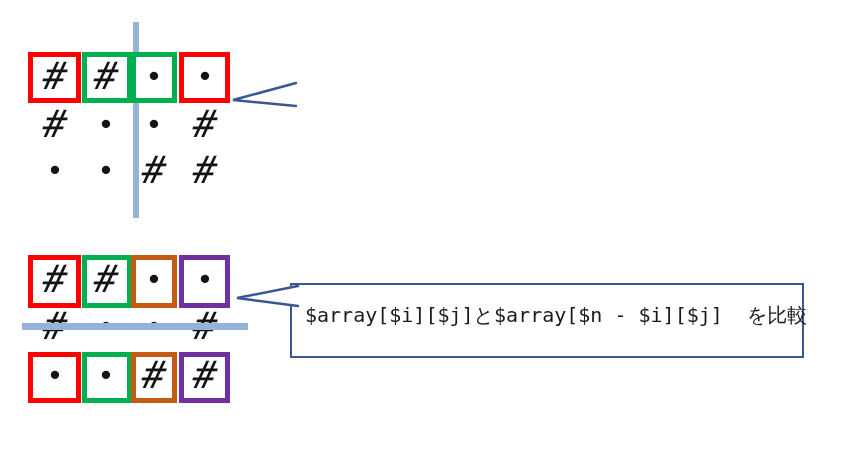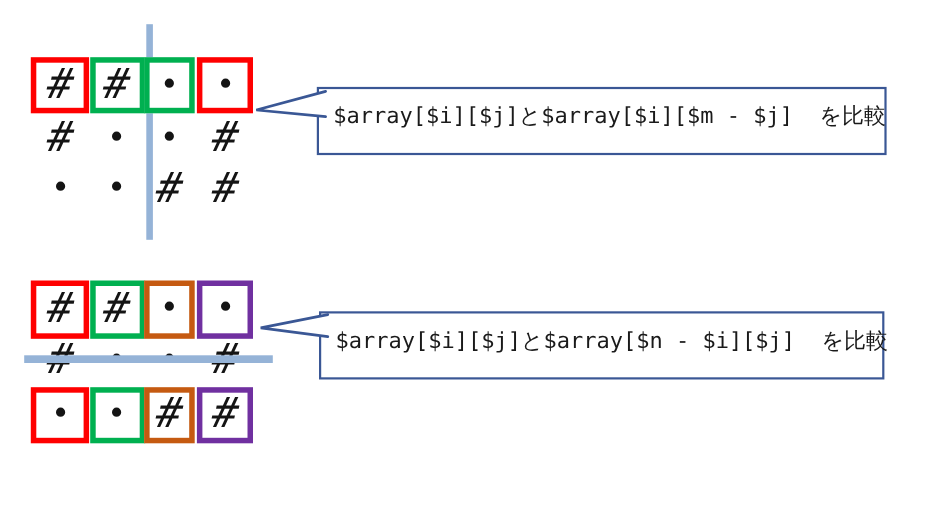--- a/index.html
+++ b/index.html
@@ -13,40 +13,37 @@
   .cellbox{position:absolute;border:5px solid #000;background:#fff;box-sizing:border-box;z-index:2;}
   
   .ch{position:absolute;z-index:3;color:#141414;font-size:38px;line-height:1;
       transform:translate(-50%,-54%) skewX(-12deg);font-family:"DejaVu Sans Mono",monospace;}
   .ch.dot{font-size:29px;transform:translate(-50%,-54%);}
   
   .callout{position:absolute;background:#fff;border:2.5px solid var(--callout_border);
            box-sizing:border-box;display:flex;align-items:center;z-index:2;
            padding:0 4px 10px 13px;}
   #co-top{left:288px;top:79px;width:518px;height:62px;}
-  #co-bottom{left:290px;top:283px;width:514px;height:62px;}
+  #co-bottom{left:290px;top:283px;width:514px;height:75px;}
   .ctext{font-family:"DejaVu Sans Mono",monospace;font-size:20px;color:#1a1a1a;white-space:pre;}
   
   .tail{position:absolute;z-index:3;overflow:visible;}
   #tail-top{left:230px;top:79px;}
   #tail-bottom{left:234px;top:282px;}
   .tail path{fill:#ffffff;stroke:var(--callout_border);stroke-width:2.5;
              stroke-linejoin:miter;stroke-linecap:round;}
 </style>
 </head>
 <body>
 
 <div id="stage">
 
   <div class="axis v"></div>
   <div class="axis h"></div>
 
-  <div class="callout" id="co-top">
-    <span class="ctext">$array[$i][$j]と$array[$i][$m - $j]  を比較</span>
-  </div>
   <svg class="tail" id="tail-top" width="66" height="34" viewBox="0 0 66 34">
     <path d="M66 4 L3 21 L66 27"></path>
   </svg>
 
   <div class="callout" id="co-bottom">
     <span class="ctext">$array[$i][$j]と$array[$n - $i][$j]  を比較</span>
   </div>
   <svg class="tail" id="tail-bottom" width="64" height="28" viewBox="0 0 64 28">
     <path d="M64 4 L3 16 L64 24"></path>
   </svg>

